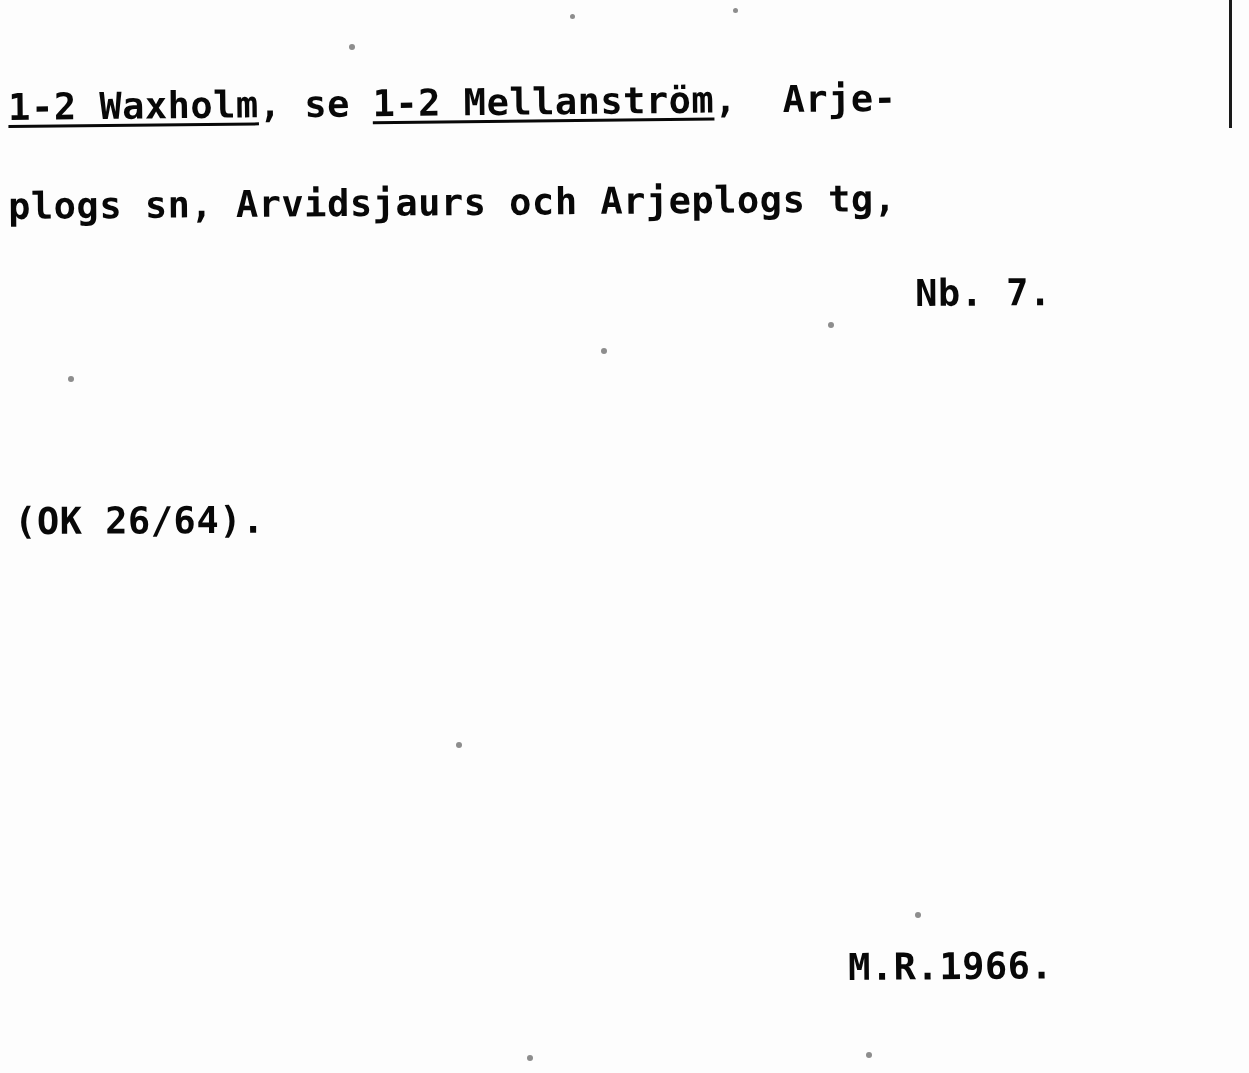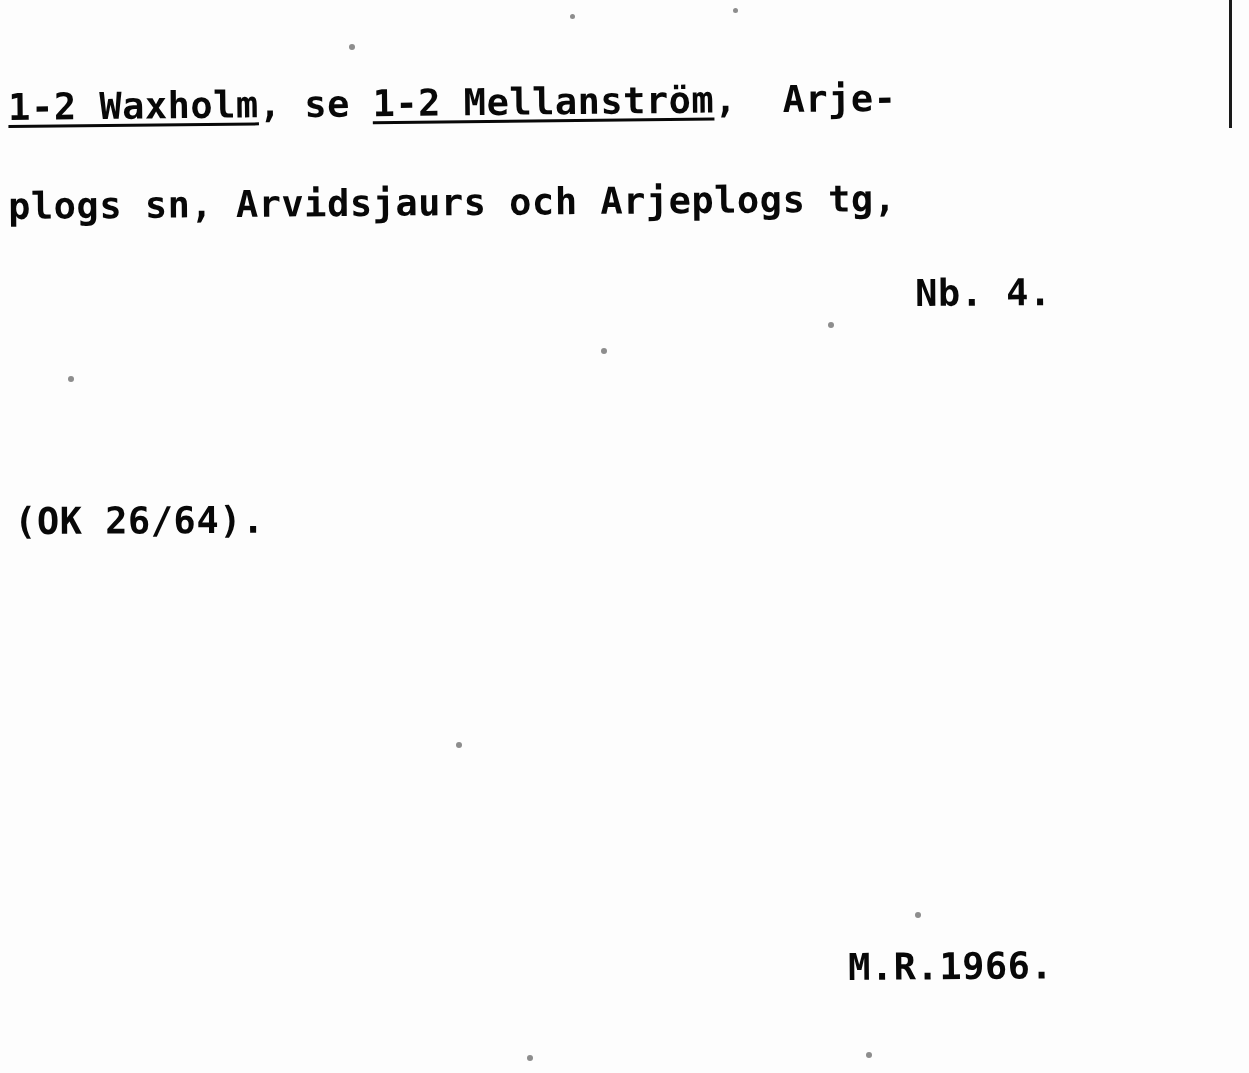--- a/index.html
+++ b/index.html
@@ -106,19 +106,19 @@
   <div class="speck" style="left:68px; top:376px; width:6px; height:6px;"></div>
   <div class="speck" style="left:456px; top:742px; width:6px; height:6px;"></div>
   <div class="speck" style="left:915px; top:912px; width:6px; height:6px;"></div>
   <div class="speck" style="left:527px; top:1055px; width:6px; height:6px;"></div>
   <div class="speck" style="left:866px; top:1052px; width:6px; height:6px;"></div>
 
   <div class="line l1"><span class="u">1-2 Waxholm</span><span>, se </span><span class="u">1-2 Mellanström</span><span>,  Arje-</span></div>
 
   <div class="line l2">plogs sn, Arvidsjaurs och Arjeplogs tg,</div>
 
-  <div class="line l3">Nb. 4.</div>
+  <div class="line l3">Nb. 7.</div>
 
   <div class="line l4">(OK 26/64).</div>
 
   <div class="line l5">M.R.1966.</div>
 
 </div>
 
 </body></html>

